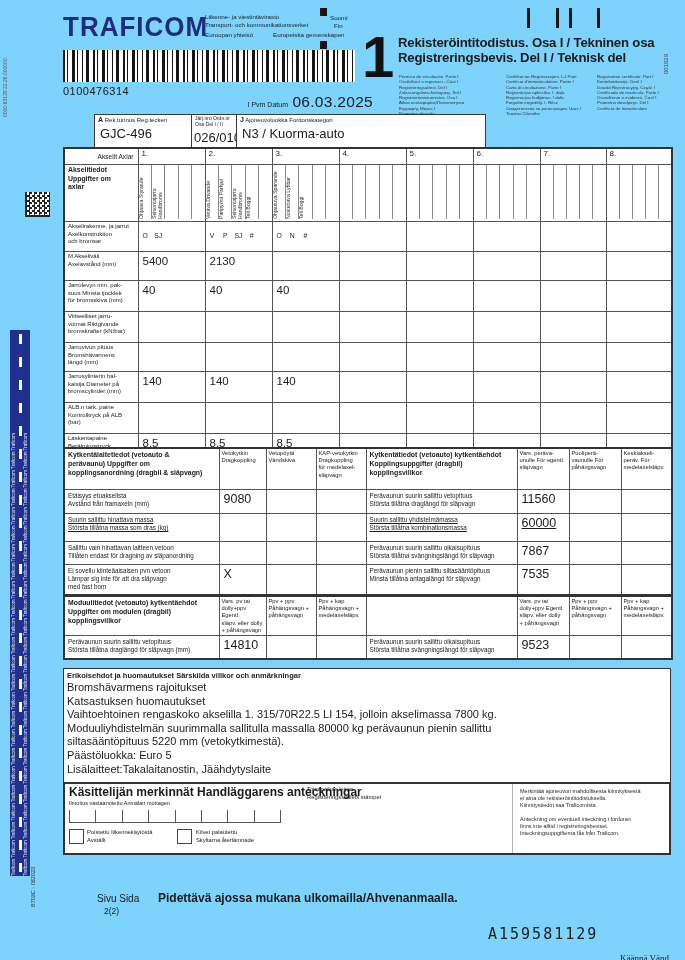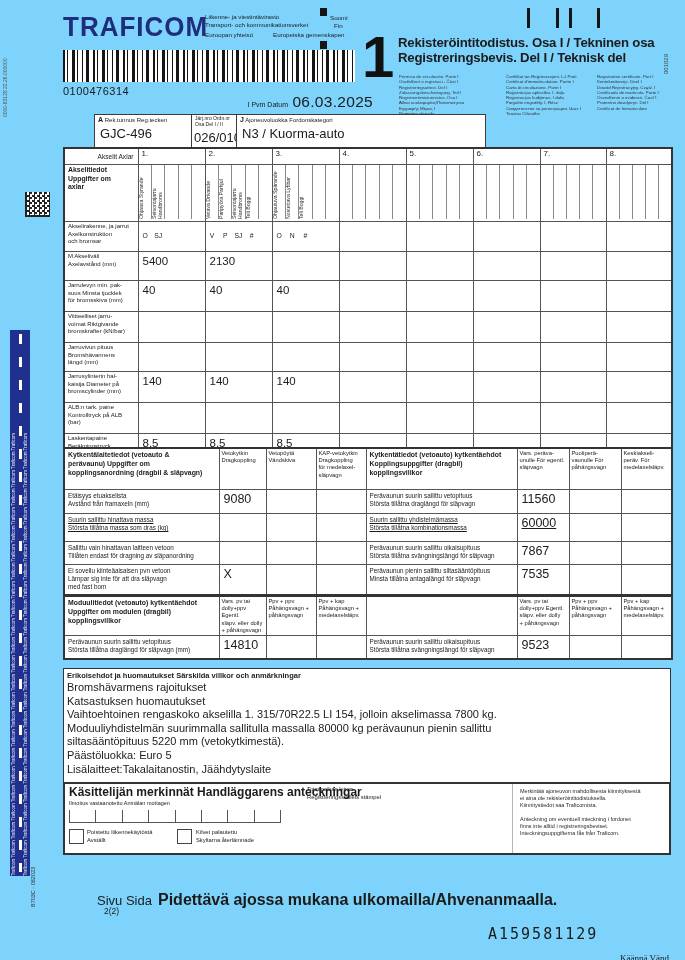--- a/index.html
+++ b/index.html
@@ -94,23 +94,23 @@
   .hdiv{position:absolute;left:447px;top:0;bottom:0;width:1px;background:#b5b5b5;}
   .h-note{position:absolute;left:455px;font-size:5.5px;line-height:1.3;color:#2a2a2a;}
   .dategrid{position:absolute;left:4px;top:26px;width:212px;height:12px;border-bottom:1px solid #555;display:flex;}
   .dategrid i{flex:1;border-left:1px solid #555;}
   .dategrid i:last-child{border-right:1px solid #555;}
   .cbx{position:absolute;width:13px;height:13px;border:1.5px solid #444;background:#fff;}
   .cblab{position:absolute;font-size:5.8px;line-height:1.3;}
 
   
   .formcode{position:absolute;left:30px;top:852px;height:55px;font-size:5.5px;color:#333;}
-  .pg1{position:absolute;left:97px;top:893px;font-size:13px;}
+  .pg1{position:absolute;left:97px;top:893px;font-size:10px;}
   .pg2{position:absolute;left:104px;top:906px;font-size:8.5px;}
-  .keep{position:absolute;left:158px;font-size:16px;font-weight:bold;}
+  .keep{position:absolute;left:158px;font-size:12px;font-weight:bold;}
   .docnum{position:absolute;left:488px;top:925px;font-family:"DejaVu Sans Mono",monospace;
           font-size:15px;letter-spacing:2px;}
   .turn{position:absolute;left:620px;top:953px;font-size:9px;font-family:Liberation Serif, serif;}
 
   
   .strip{position:absolute;left:10px;top:330px;width:20px;height:546px;background:#20308f;overflow:hidden;}
   .strip .dash{position:absolute;left:8.5px;top:4px;bottom:4px;width:3px;
     background-image:repeating-linear-gradient(to bottom,#fff 0 10px,transparent 10px 23px);}
   .striptext{position:absolute;top:0;height:100%;font-size:4.5px;color:rgba(255,255,255,.92);overflow:hidden;}
   .st-l{left:1px;width:7px;}

